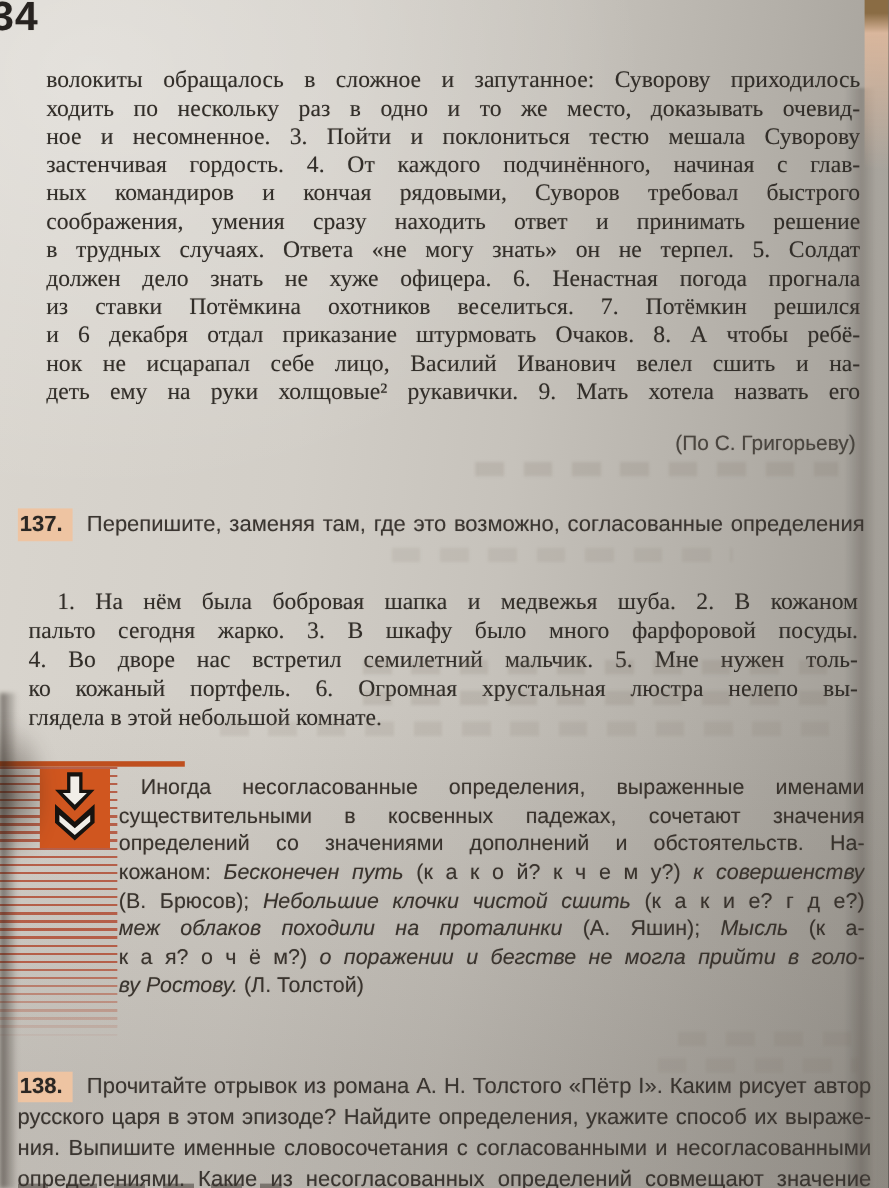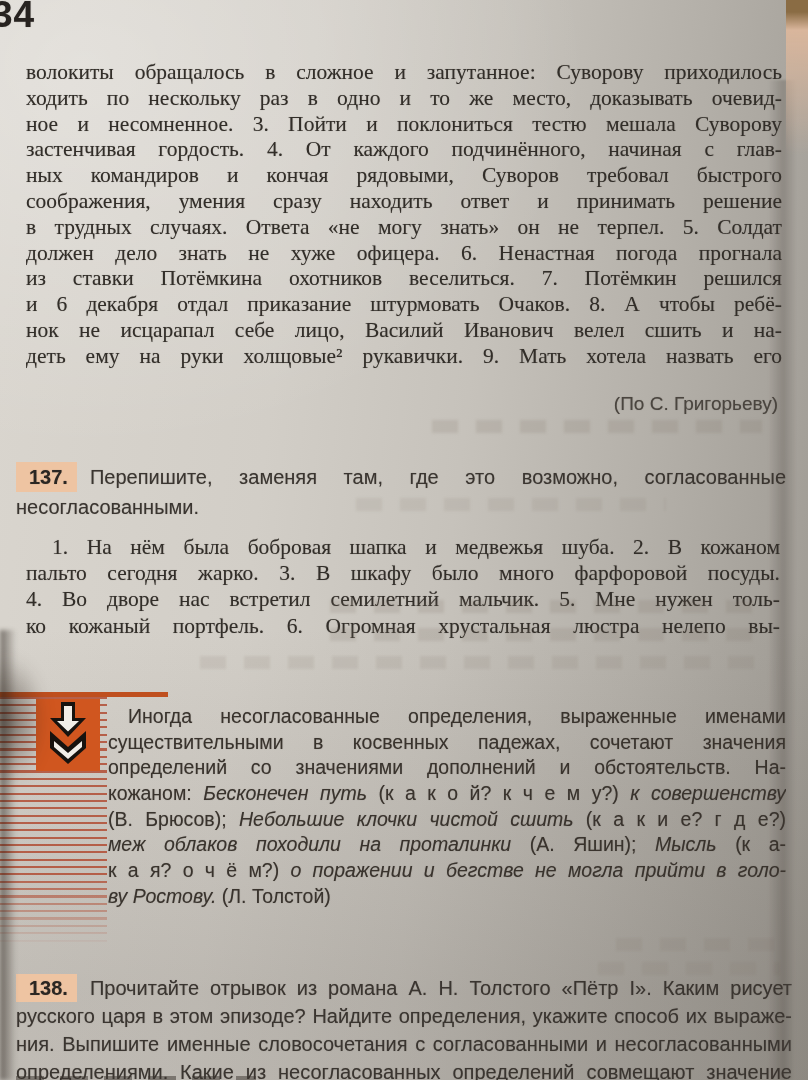--- a/index.html
+++ b/index.html
@@ -12,30 +12,30 @@
       linear-gradient(97deg,#dad6cf 0%, #d2cec7 34%, #c6c2bb 55%, #b3afa8 76%, #a29e97 93%, #99958d 100%);
   }
   .soft{ text-shadow:0 0 1px rgba(45,40,35,.35); }
   .serif{ font-family:"Liberation Serif","DejaVu Serif",serif; }
   .ln{ display:block; overflow:hidden; }
   .j{ text-align:justify; text-align-last:justify; }
 
   .pagenum{ position:absolute; left:-8px; top:-6px; font-size:37px; font-weight:bold; color:#272320; letter-spacing:1px;}
 
   .passage{ position:absolute; left:26px; top:60px; width:756px; color:#322e29; font-size:21.5px; line-height:25.8px;}
-  .passage .ln{ height:25.8px; }
+  .passage .ln{ height:25.8px;margin-left:16px; }
 
   .attr{ position:absolute; left:26px; top:393px; width:752px; text-align:right; font-size:19px; color:#4a453f;}
 
   .ex{ position:absolute; color:#3a3530; font-size:20px; }
   .ex137{ left:16px; top:462px; width:770px; line-height:30px; }
   .ex138{ left:16px; top:974px; width:776px; line-height:28px; }
   .ex .ln{ height:30px; }
   .ex138 .ln{ height:28px; }
-  .numhl{ display:inline-block; font-weight:bold; color:#2b2723; background:#eec4a2; padding:0 9px 1px 13px; margin-right:13px; }
+  .numhl{ display:inline-block; font-weight:bold; color:#2b2723; background:#eec4a2; padding:0 9px 1px 2px; margin-right:13px; }
 
   .sent{ position:absolute; left:26px; top:534px; width:754px; color:#322e29; font-size:21.5px; line-height:26.2px;}
   .sent .ln{ height:26.2px; }
   .indent{ text-indent:26px; }
 
   .noterule{ position:absolute; left:0; top:692px; width:168px; height:5px; background:#bf4f1e; }
   .stripes{ position:absolute; left:0; top:697px; width:107px; height:252px;
     background:repeating-linear-gradient(180deg, rgba(177,77,52,.85) 0, rgba(177,77,52,.85) 2.1px, rgba(0,0,0,0) 2.1px, rgba(0,0,0,0) 7.35px);
     -webkit-mask-image:linear-gradient(180deg,#000 70%, transparent 99%);
     mask-image:linear-gradient(180deg,#000 70%, transparent 99%);
@@ -80,28 +80,28 @@
     <div class="ln j">из ставки Потёмкина охотников веселиться. 7. Потёмкин решился</div>
     <div class="ln j">и 6 декабря отдал приказание штурмовать Очаков. 8. А чтобы ребё-</div>
     <div class="ln j">нок не исцарапал себе лицо, Василий Иванович велел сшить и на-</div>
     <div class="ln j">деть ему на руки холщовые² рукавички. 9. Мать хотела назвать его</div>
   </div>
 
   <div class="attr soft">(По С. Григорьеву)</div>
 
   <div class="ex ex137 soft">
     <div class="ln j"><span class="numhl">137.</span><span>Перепишите, заменяя там, где это возможно, согласованные определения</span></div>
-    <div class="ln">несогласованными.</div>
   </div>
 
   <div class="sent serif soft">
     <div class="ln j indent">1. На нём была бобровая шапка и медвежья шуба. 2. В кожаном</div>
     <div class="ln j">пальто сегодня жарко. 3. В шкафу было много фарфоровой посуды.</div>
     <div class="ln j">4. Во дворе нас встретил семилетний мальчик. 5. Мне нужен толь-</div>
     <div class="ln j">ко кожаный портфель. 6. Огромная хрустальная люстра нелепо вы-</div>
+    <div class="ln">глядела в этой небольшой комнате.</div>
   </div>
 
   <div class="noterule"></div>
   <div class="stripes"></div>
 
   <div class="noteicon">
     <svg width="64" height="72" viewBox="0 0 64 72" xmlns="http://www.w3.org/2000/svg">
       <rect width="64" height="72" fill="#d0561f"></rect>
       <path d="M14 32 L32 48 L50 32 L50 49 L32 65 L14 49 Z" fill="#17130f"></path>
       <path d="M18 42 L32 54 L46 42 L46 48 L32 60 L18 48 Z" fill="#f1eee8"></path>

